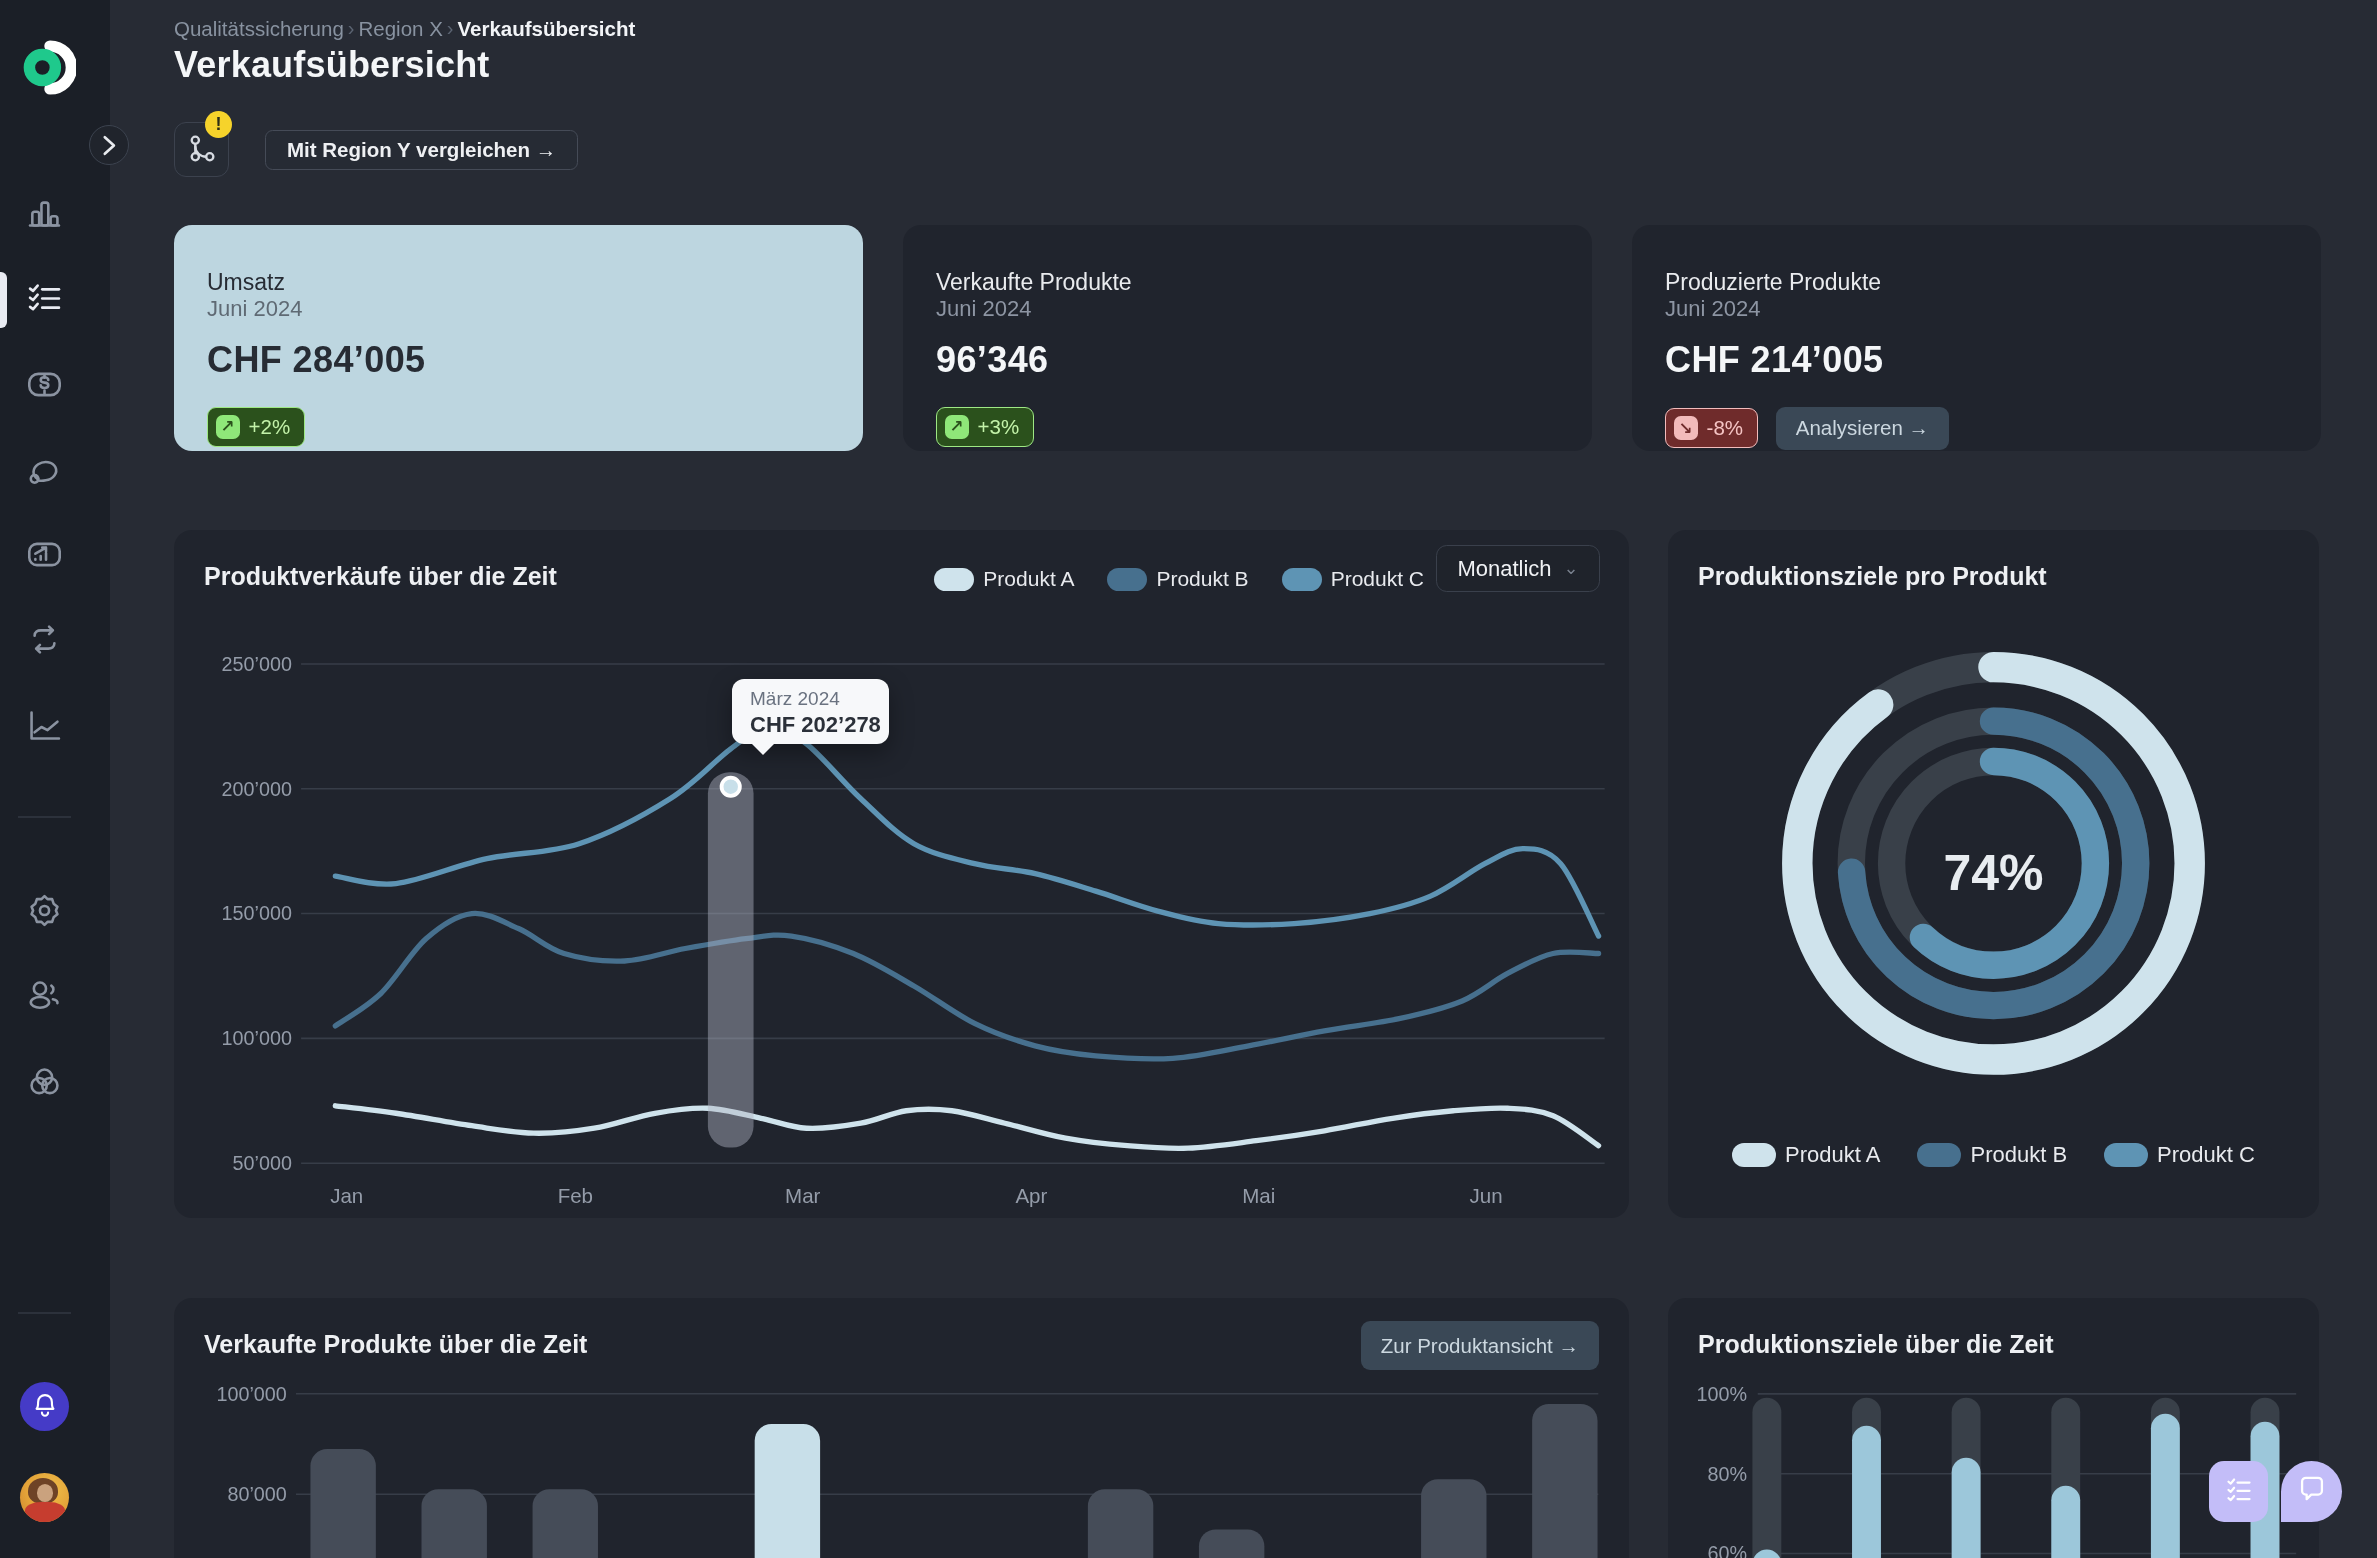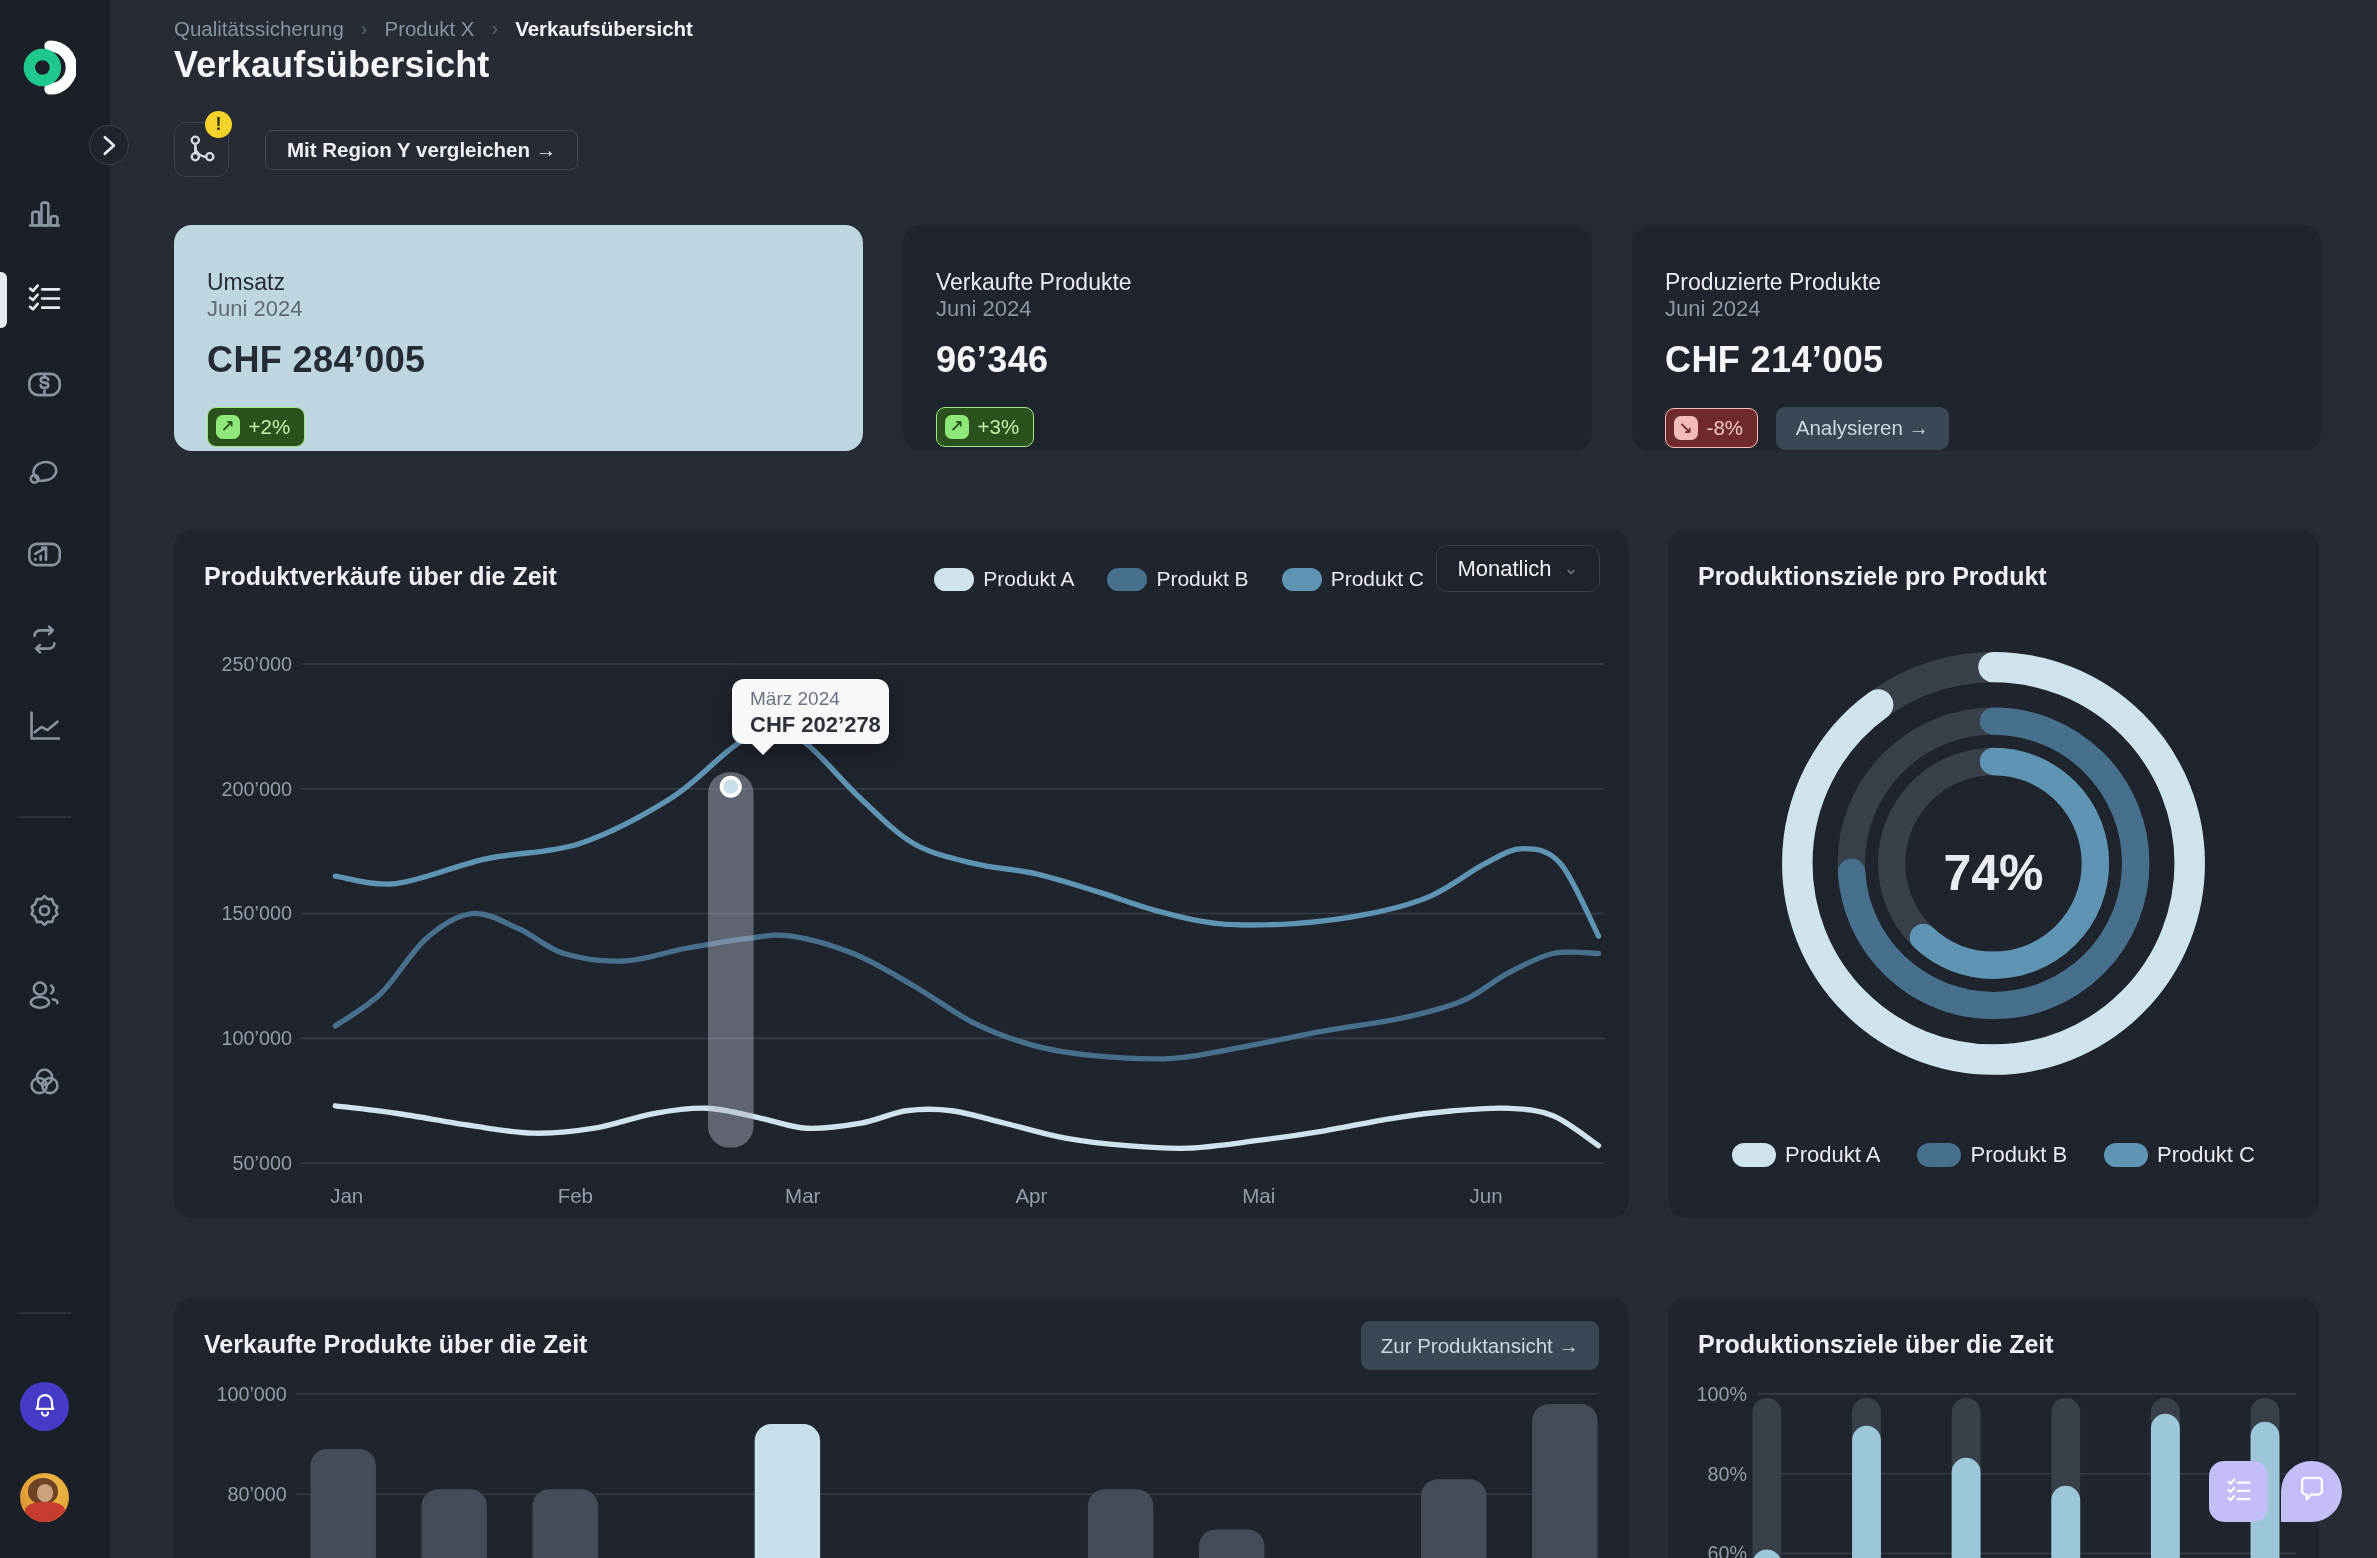--- a/index.html
+++ b/index.html
@@ -21,21 +21,21 @@
   .side-divider{position:absolute;left:18px;width:53px;height:1.5px;background:#2c313b;}
   .bell-btn{position:absolute;left:20px;top:1382px;width:49px;height:49px;border-radius:50%;
     background:#453bc7;border:none;display:flex;align-items:center;justify-content:center;cursor:pointer;padding:0;}
   .avatar{position:absolute;left:20px;top:1473px;width:49px;height:49px;border-radius:50%;cursor:pointer;overflow:hidden;
     background:radial-gradient(circle at 60% 35%,#f0c04a 0%,#e3a238 55%,#c9812c 100%);}
   .avatar .hair{position:absolute;left:7.6px;top:4.6px;width:30px;height:26px;border-radius:50% 50% 45% 45%;background:#6e4326;}
   .avatar .face{position:absolute;left:16.7px;top:10.7px;width:16.7px;height:18px;border-radius:50%;background:#caa27e;}
   .avatar .body{position:absolute;left:4.6px;top:29px;width:40px;height:21px;border-radius:40% 40% 0 0;background:#c63d2f;}
 
   
-  .breadcrumb{position:absolute;left:174px;top:16.7px;font-size:20.5px;color:#8892a0;display:flex;gap:17px;align-items:center;}
+  .breadcrumb{position:absolute;left:174px;top:16.7px;font-size:20.5px;color:#8892a0;display:flex;gap:4px;align-items:center;}
   .breadcrumb .sep{color:#5b6472;font-size:20px;}
   .breadcrumb .current{color:#f2f4f7;font-weight:700;}
   .crumb{cursor:pointer;}
   .page-title{position:absolute;left:174px;top:44px;margin:0;font-size:36px;font-weight:700;color:#f4f6f8;letter-spacing:0.2px;}
   .icon-btn{position:absolute;left:174px;top:122px;width:55px;height:55px;border-radius:12px;background:#262b34;
     border:1.5px solid #3c424e;color:#d7dbe2;display:flex;align-items:center;justify-content:center;cursor:pointer;}
   .alert-dot{position:absolute;left:-12px;top:-12px;left:205px;top:111px;width:27px;height:27px;border-radius:50%;
     background:#f6d32b;color:#2c2f16;font-size:18px;font-weight:700;display:flex;align-items:center;justify-content:center;z-index:4;}
   .compare-btn{position:absolute;left:265px;top:130px;height:40px;padding:0 21px;border-radius:7.6px;
     background:#262b34;border:1.5px solid #454b57;color:#eef0f3;font-size:20.5px;cursor:pointer;
@@ -208,21 +208,21 @@
     <div class="avatar">
       <div class="hair"></div>
         <div class="face"></div>
         <div class="body"></div>
     </div>
   </aside>
 
   <nav class="breadcrumb">
     <span class="crumb">Qualitätssicherung</span>
     <span class="sep">›</span>
-    <span class="crumb">Produkt X</span>
+    <span class="crumb">Region X</span>
     <span class="sep">›</span>
     <span class="current">Verkaufsübersicht</span>
   </nav>
 
   <h1 class="page-title">Verkaufsübersicht</h1>
 
   <button class="icon-btn">
     <span><svg width="33" height="33" viewBox="0 0 64 64" fill="none" stroke="#d7dbe2" stroke-width="4.5" stroke-linecap="round">
           <circle cx="20" cy="16" r="7"></circle>
           <circle cx="20" cy="48" r="7"></circle>

